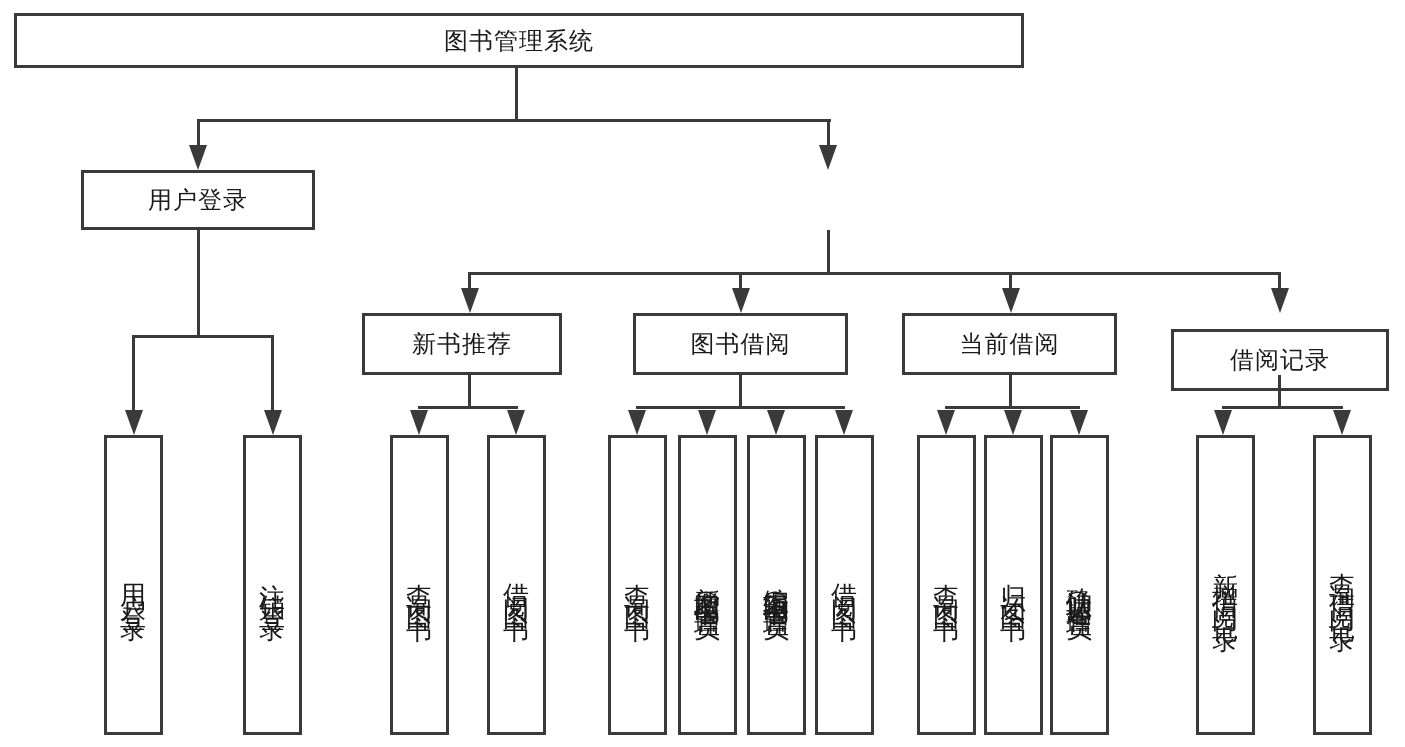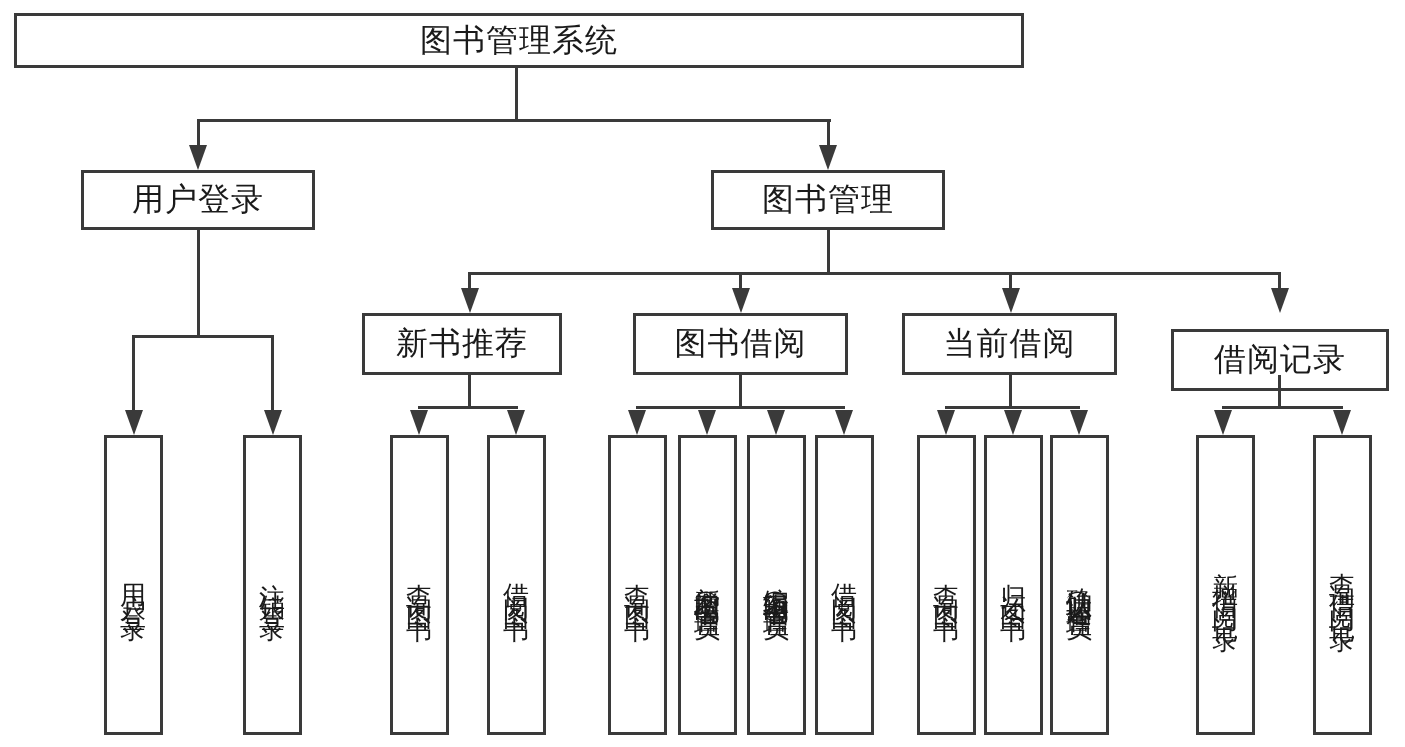--- a/index.html
+++ b/index.html
@@ -13,21 +13,21 @@
   .stage { position: absolute; inset: 0; }
 
   
   .node {
     position: absolute;
     background: #ffffff;
     border: 3px solid #3a3a3a;
     display: flex;
     align-items: center;
     justify-content: center;
-    font-size: 32px;
+    font-size: 24px;
     letter-spacing: 1px;
     color: #1a1a1a;
   }
   .leaf {
     position: absolute;
     background: #ffffff;
     border: 3px solid #3a3a3a;
     display: flex;
     align-items: center;
     justify-content: center;
@@ -81,23 +81,20 @@
 
   <div class="vline" style="left:515px; top:68px; height:51px;"></div>
   <div class="hline" style="left:197px; top:119px; width:634px;"></div>
   <div class="vline" style="left:197px; top:119px; height:31px;"></div>
   <div class="arrow" style="left:189px; top:145px;"></div>
   <div class="vline" style="left:827px; top:119px; height:31px;"></div>
   <div class="arrow" style="left:819px; top:145px;"></div>
 
   <div class="node" style="left:81px; top:170px; width:234px; height:60px;">
     <span>用户登录</span>
-  </div>
-  <div class="node" style="left:711px; top:170px; width:234px; height:60px;">
-    <span>图书管理</span>
   </div>
 
   <div class="vline" style="left:197px; top:230px; height:105px;"></div>
   <div class="hline" style="left:132px; top:335px; width:142px;"></div>
   <div class="vline" style="left:132px; top:335px; height:80px;"></div>
   <div class="arrow" style="left:125px; top:410px;"></div>
   <div class="vline" style="left:271px; top:335px; height:80px;"></div>
   <div class="arrow" style="left:264px; top:410px;"></div>
 
   <div class="vline" style="left:827px; top:230px; height:42px;"></div>

